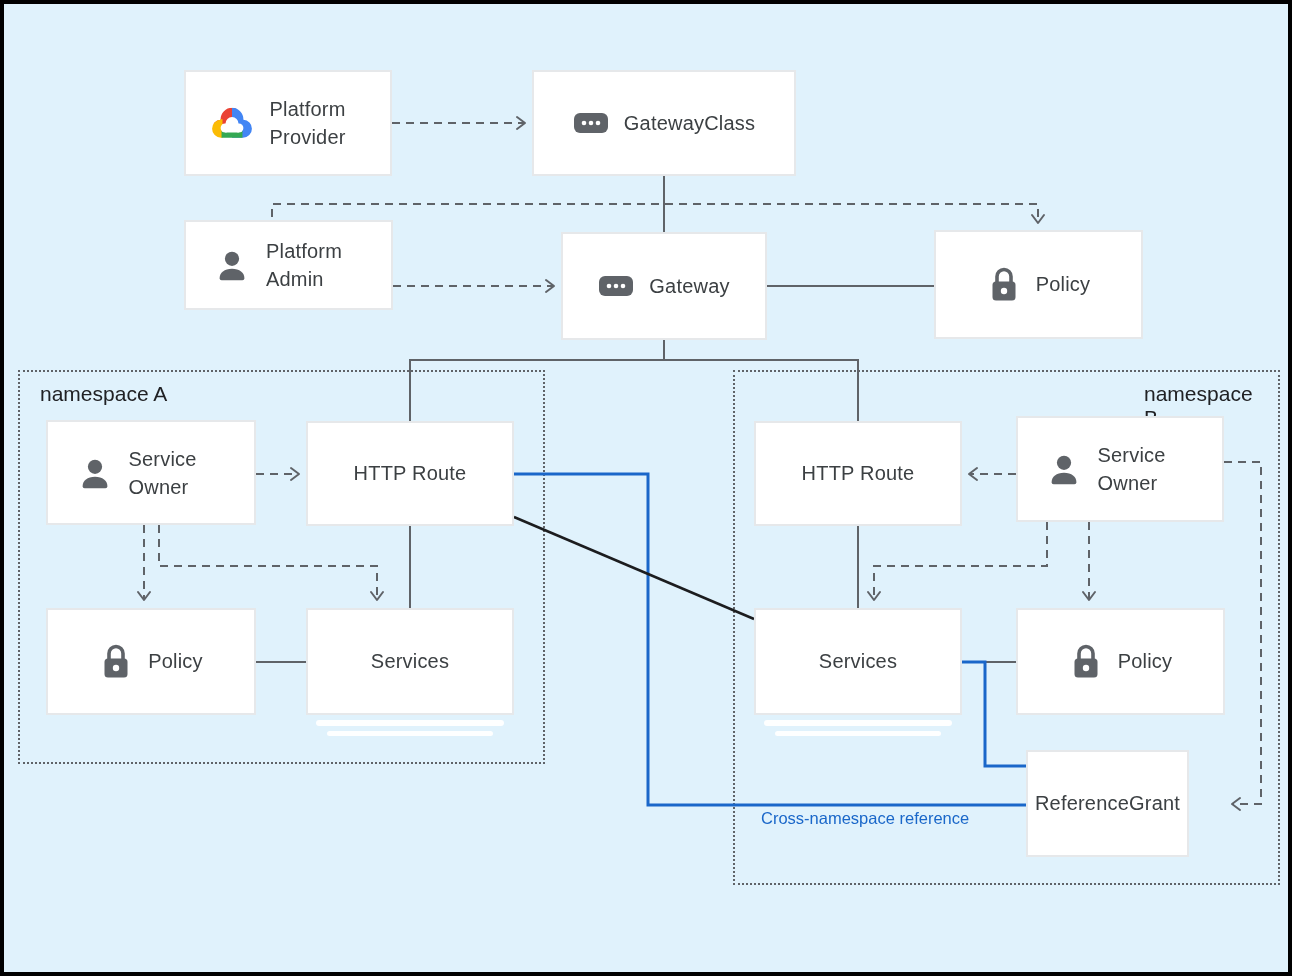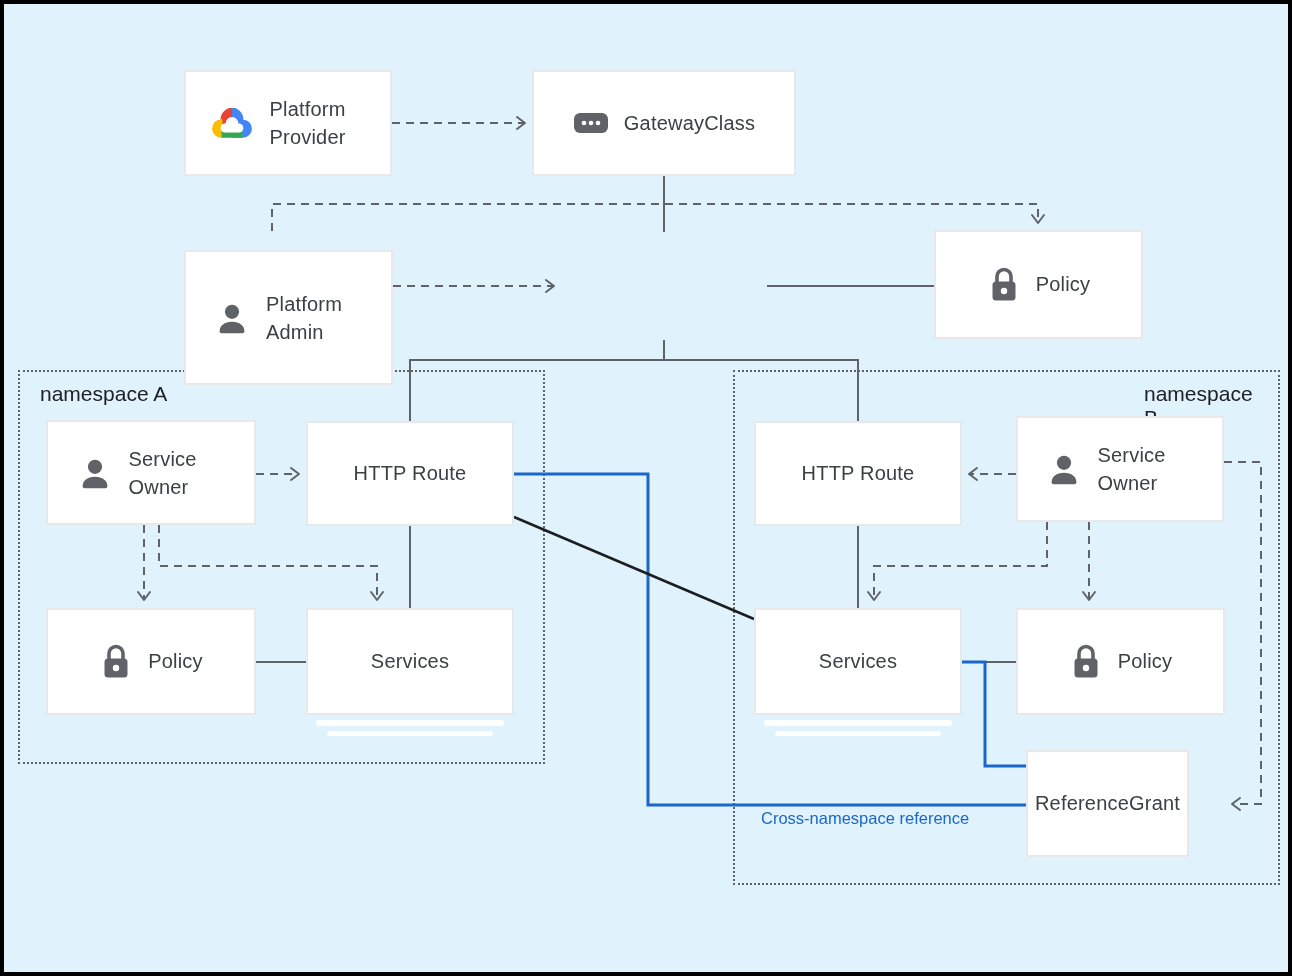--- a/index.html
+++ b/index.html
@@ -150,30 +150,41 @@
       <svg width="36" height="22" viewBox="0 0 36 22">
         <rect x="1" y="1" width="34" height="20" rx="6" fill="#5f6368"></rect>
         <circle cx="11" cy="11" r="2.3" fill="#ffffff"></circle>
         <circle cx="18" cy="11" r="2.3" fill="#ffffff"></circle>
         <circle cx="25" cy="11" r="2.3" fill="#ffffff"></circle>
       </svg>
     </span>
     <span class="label">GatewayClass</span>
   </div>
 
-  <div class="node" style="left:180px; top:246px; width:209px; height:135px">
+  <div class="node" style="left:180px; top:216px; width:209px; height:90px">
     <span class="icon">
       <svg width="38" height="38" viewBox="0 0 40 40">
         <circle cx="20" cy="13.5" r="7.5" fill="#5f6368"></circle>
         <path d="M20 24 C12 24 7 28.5 7 33.5 L7 34 Q7 36 9 36 L31 36 Q33 36 33 34 L33 33.5 C33 28.5 28 24 20 24 Z" fill="#5f6368"></path>
       </svg>
     </span>
     <span class="label wrap">Platform Admin</span>
   </div>
 
+  <div class="node" style="left:557px; top:228px; width:206px; height:108px">
+    <span class="icon">
+      <svg width="36" height="22" viewBox="0 0 36 22">
+        <rect x="1" y="1" width="34" height="20" rx="6" fill="#5f6368"></rect>
+        <circle cx="11" cy="11" r="2.3" fill="#ffffff"></circle>
+        <circle cx="18" cy="11" r="2.3" fill="#ffffff"></circle>
+        <circle cx="25" cy="11" r="2.3" fill="#ffffff"></circle>
+      </svg>
+    </span>
+    <span class="label">Gateway</span>
+  </div>
 
   <div class="node" style="left:930px; top:226px; width:209px; height:109px">
     <span class="icon">
       <svg width="34" height="38" viewBox="0 0 34 38">
         <path d="M10 17 L10 10.5 A7 7 0 0 1 24 10.5 L24 17" fill="none" stroke="#5f6368" stroke-width="3.6"></path>
         <rect x="5.5" y="15.5" width="23" height="19" rx="3.5" fill="#5f6368"></rect>
         <circle cx="17" cy="25" r="3.2" fill="#ffffff"></circle>
       </svg>
     </span>
     <span class="label">Policy</span>

